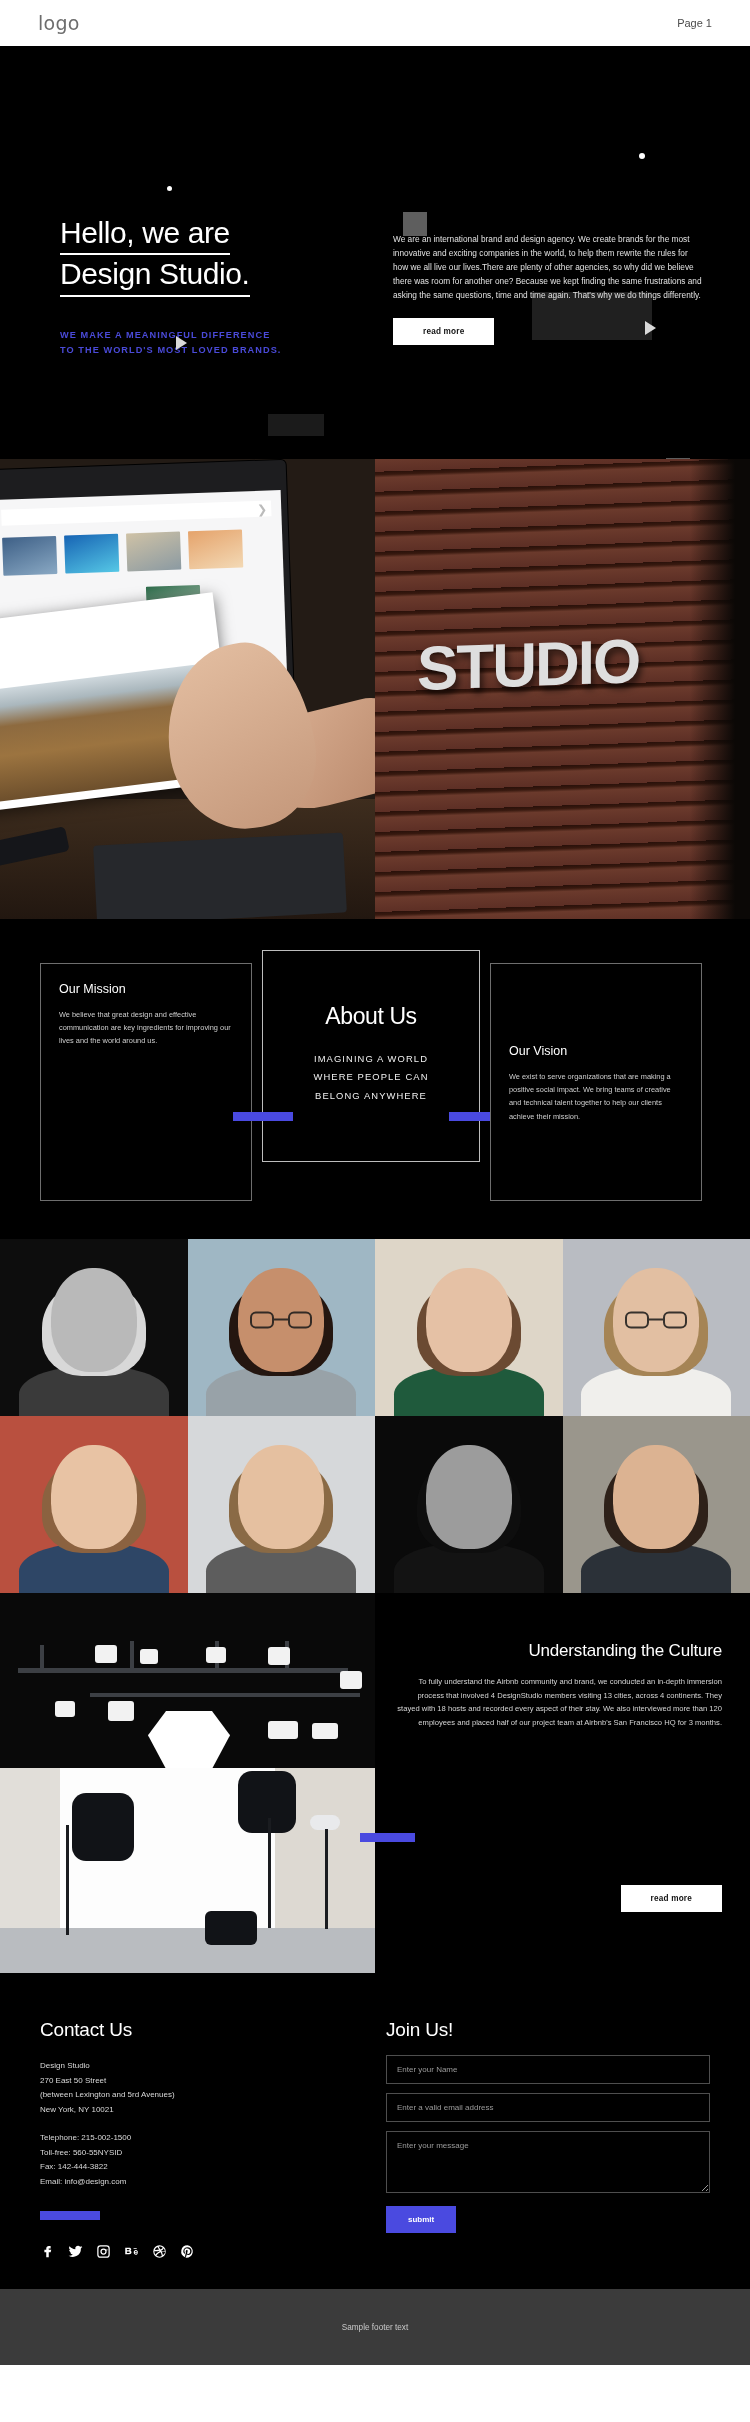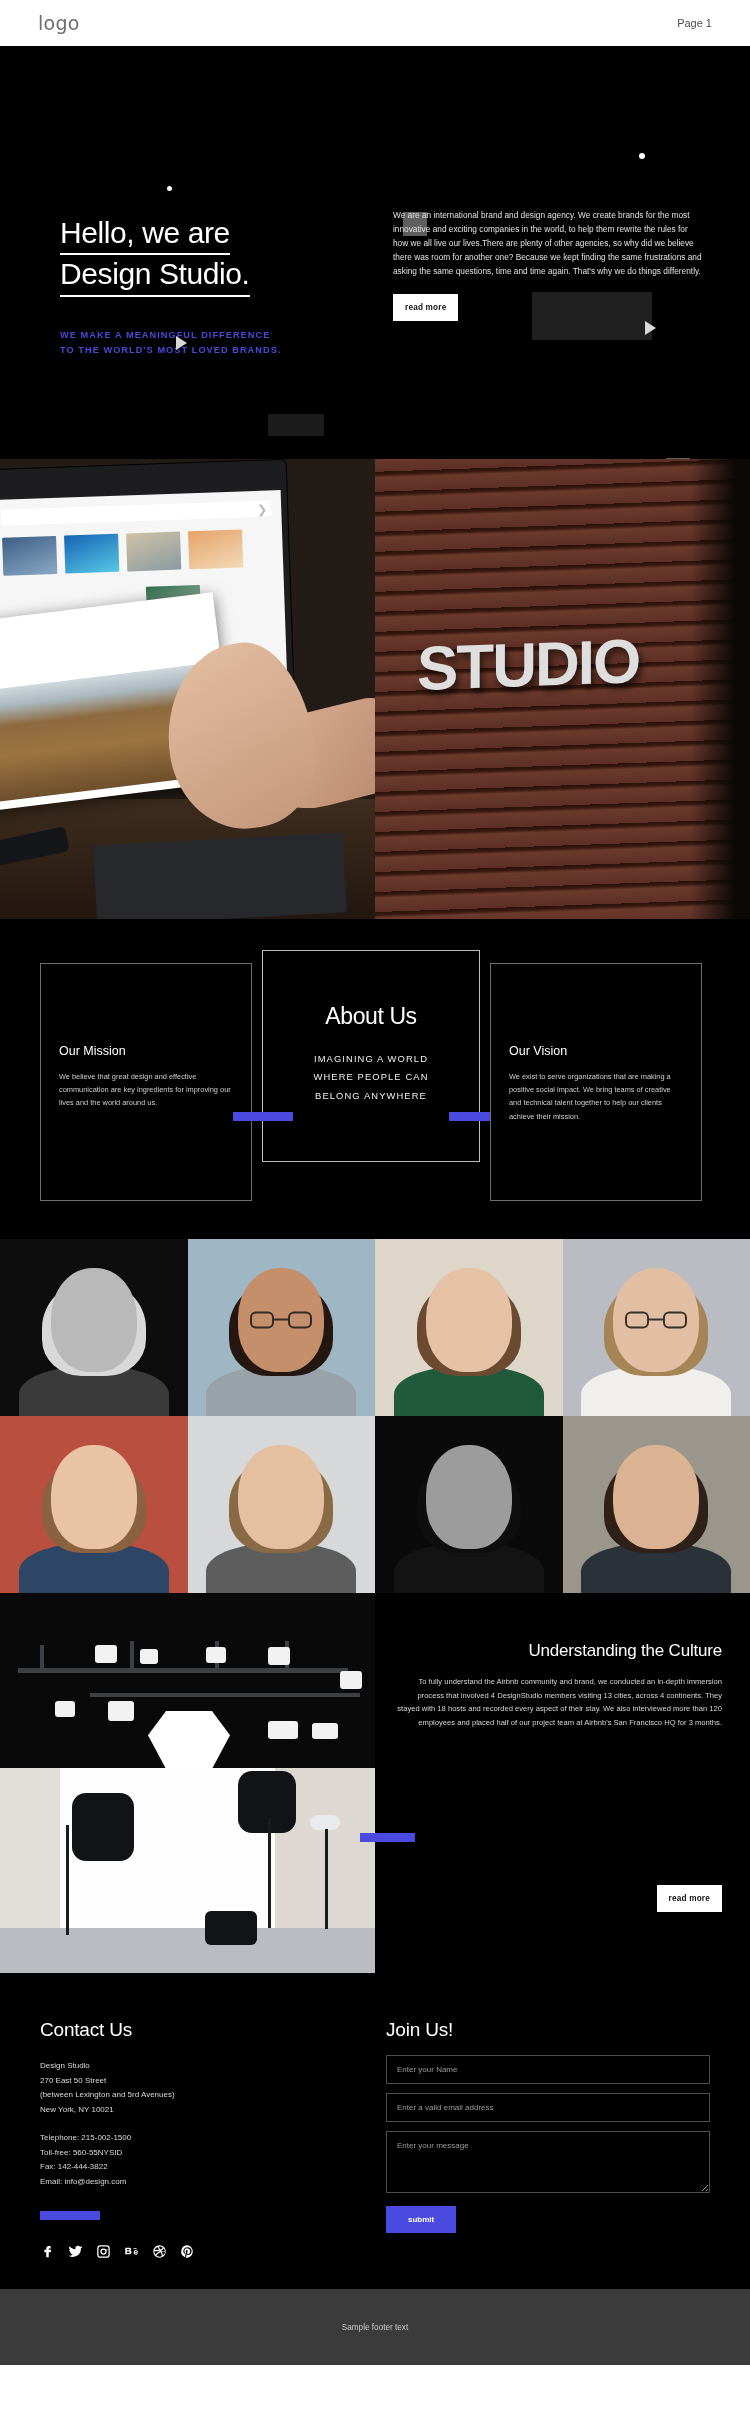--- a/index.html
+++ b/index.html
@@ -37,27 +37,27 @@
   .tagline{
     margin-top:31px; font-size:9.2px; line-height:1.62; color:#4a4ad8;
     letter-spacing:1.05px; font-weight:700;
   }
   .play{
     position:absolute; width:0;height:0;
     border-left:11px solid #d8d8d8;
     border-top:7px solid transparent; border-bottom:7px solid transparent;
   }
 
-  .hero-right{ position:absolute; left:393px; top:162px; width:310px; }
+  .hero-right{ position:absolute; left:393px; top:186px; width:310px; }
   .hero-p{
     font-size:8.3px; line-height:1.70; color:#e2e2e2; text-align:left;
   }
   .btn-white{
     display:inline-block; background:#fff; color:#111; font-size:8.2px;
-    font-weight:700; padding:9px 12px; letter-spacing:.2px; border:none;
+    font-weight:700; padding:9px 30px; letter-spacing:.2px; border:none;
     cursor:pointer; font-family:"Liberation Sans", sans-serif;
   }
 
   
   .band{ display:flex; height:460px; }
   .band .cell{ position:relative; overflow:hidden; }
   .band .left{ width:375px; }
   .band .right{ width:375px; }
 
   
@@ -314,21 +314,21 @@
     </div>
     <div class="cell right">
       <div class="wood"></div>
       <div class="studio-word">STUDIO</div>
     </div>
   </div>
 
   <div class="about">
     <div class="cards">
       <div class="card side l">
-        <div style="margin-top:62px;">
+        <div style="">
           <h3>Our Mission</h3>
           <p>We believe that great design and effective communication are key ingredients for improving our lives and the world around us.</p>
         </div>
       </div>
 
       <div class="card mid">
         <h2>About Us</h2>
         <div class="sub">
           <div>IMAGINING A WORLD</div>
           <div>WHERE PEOPLE CAN</div>

